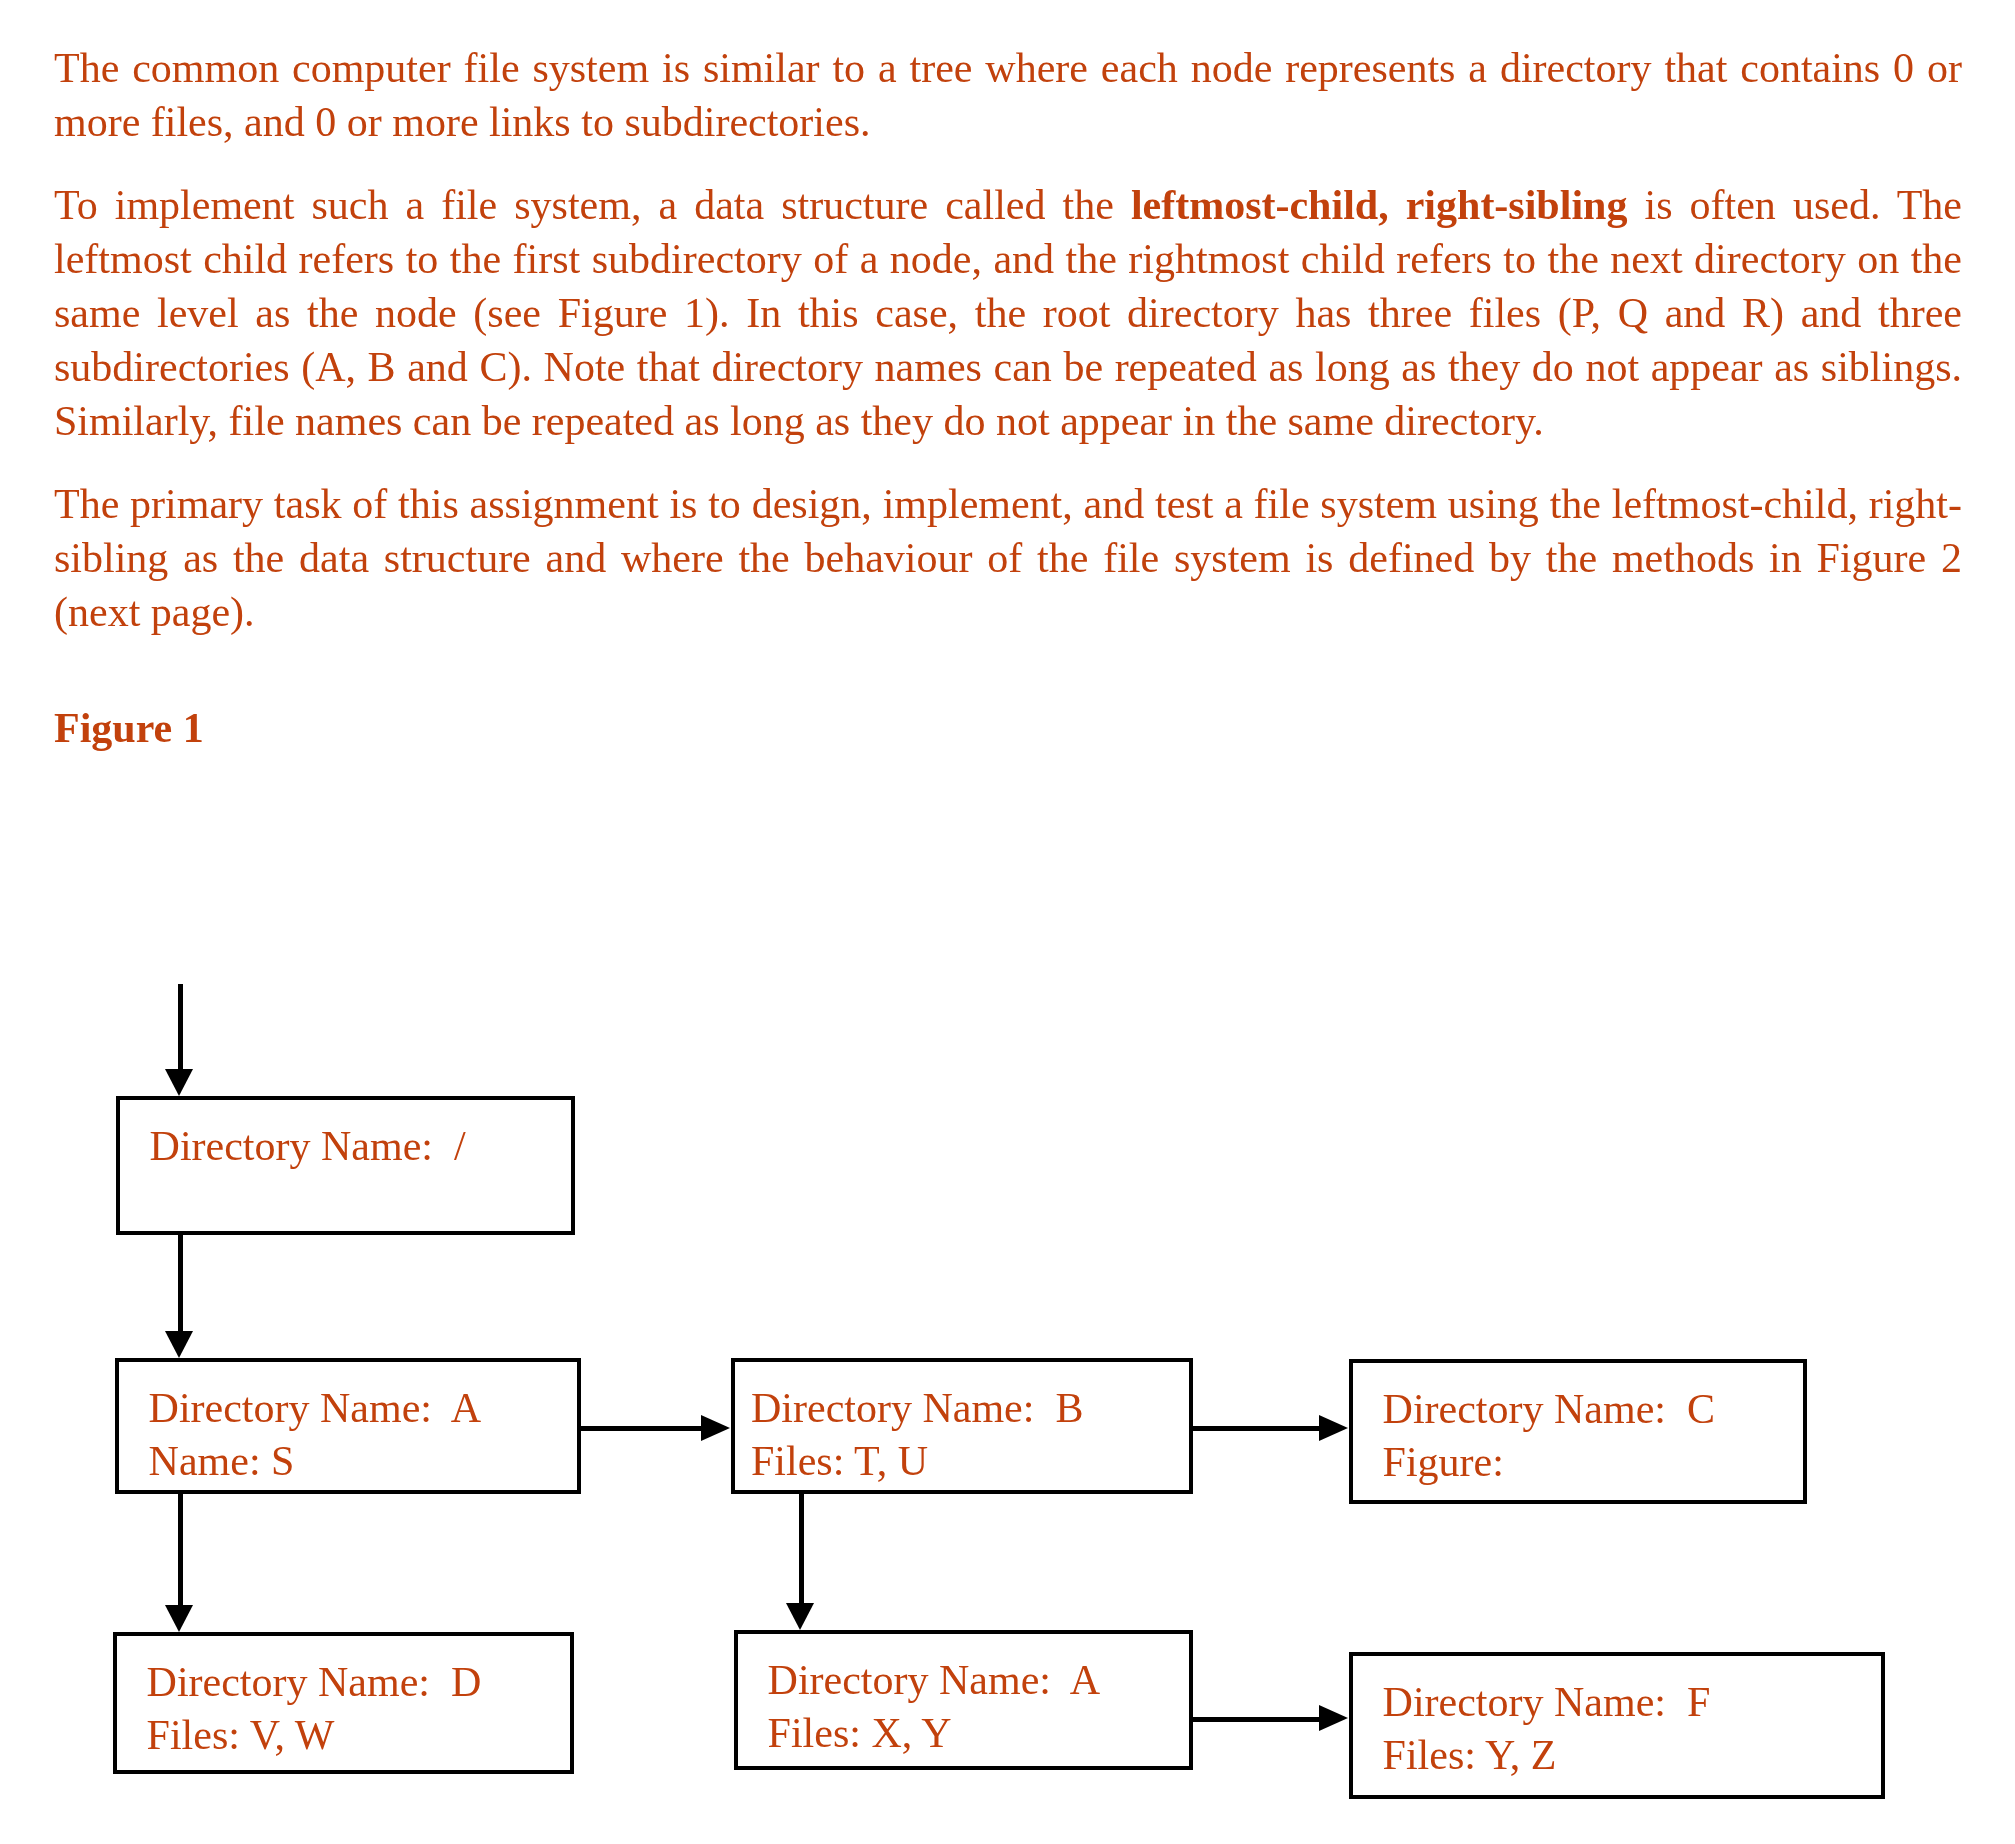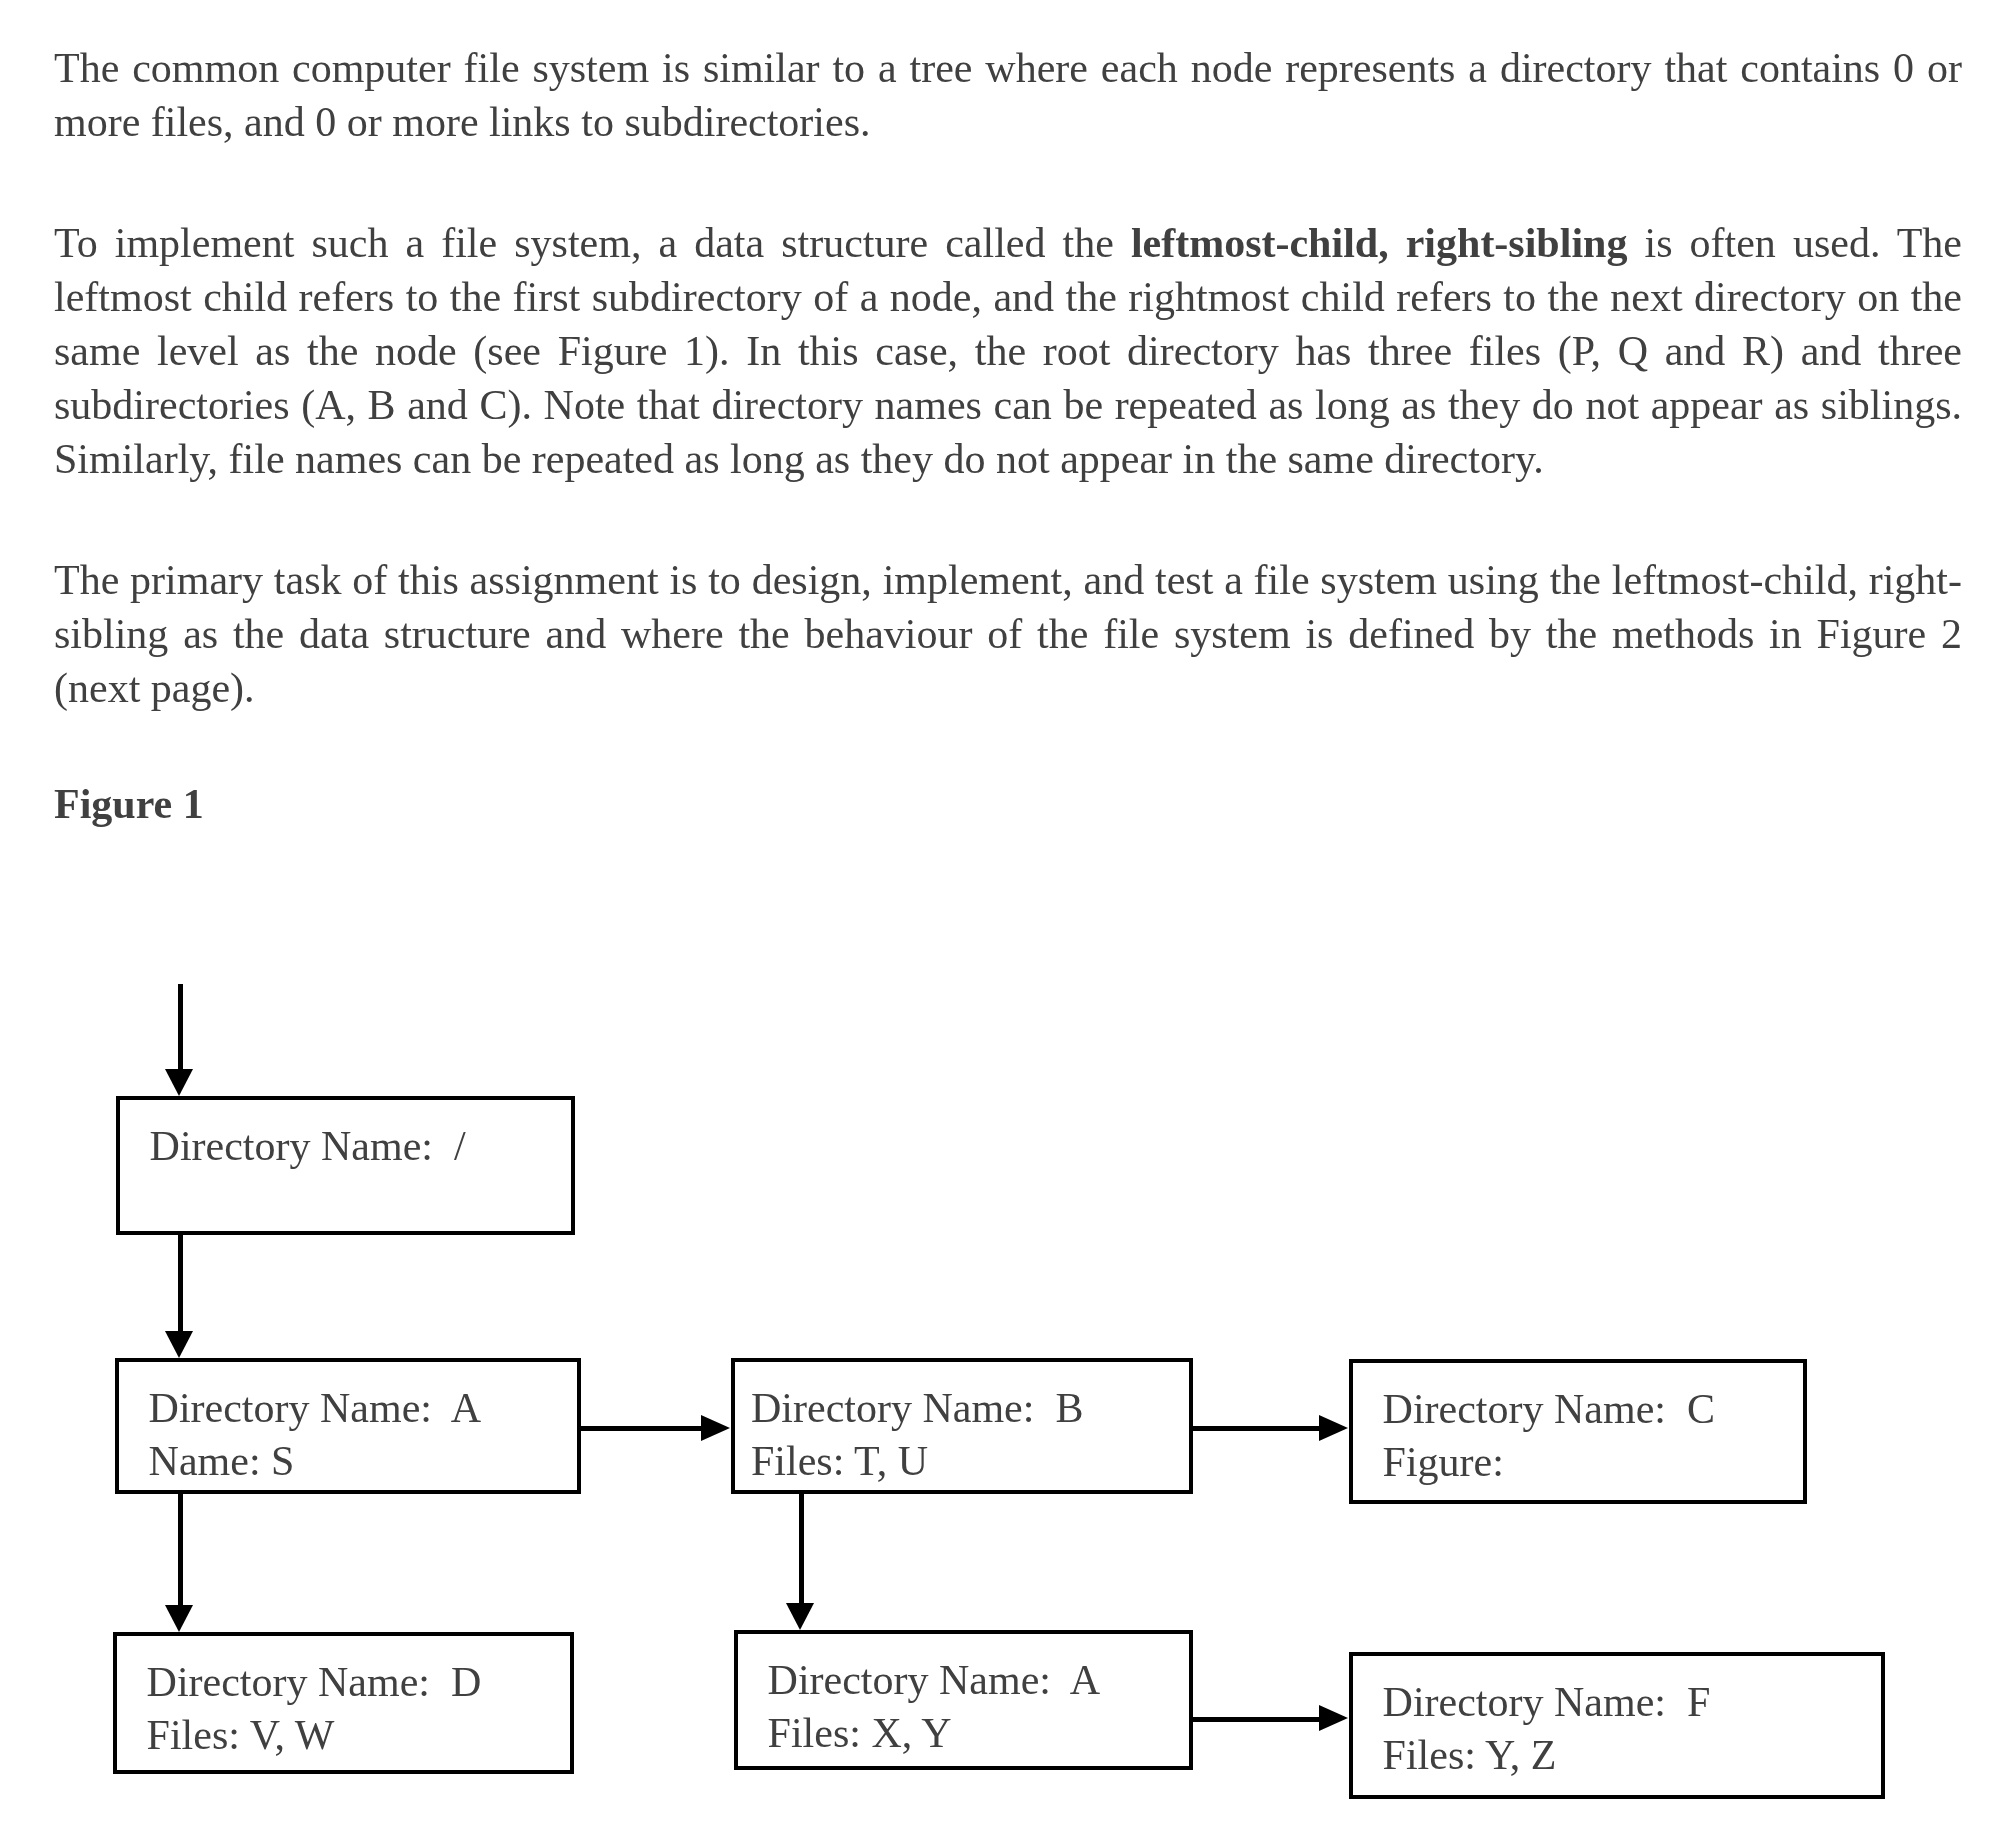--- a/index.html
+++ b/index.html
@@ -1,37 +1,37 @@
 <!DOCTYPE html>
 <html><head>
 <meta charset="utf-8">
 <style>
   html, body { margin: 0; padding: 0; background: #ffffff; }
   .page {
     position: relative;
     width: 2015px;
     height: 1844px;
     background: #ffffff;
-    color: #404040;
+    color: #c2410c;
     font-family: "Liberation Serif", "DejaVu Serif", serif;
     overflow: hidden;
   }
   .text-col {
     position: absolute;
     left: 54px;
     top: 41px;
     width: 1908px;
   }
   .para {
     font-size: 42px;
     line-height: 54px;
     text-align: justify;
     margin: 0;
   }
-  .para.spaced { margin-top: 67px; }
+  .para.spaced { margin-top: 29px; }
   .bold { font-weight: bold; }
   .figure-label {
     margin-top: 62px;
     font-size: 42px;
     line-height: 54px;
     font-weight: bold;
   }
   
   .node-box {
     position: absolute;

